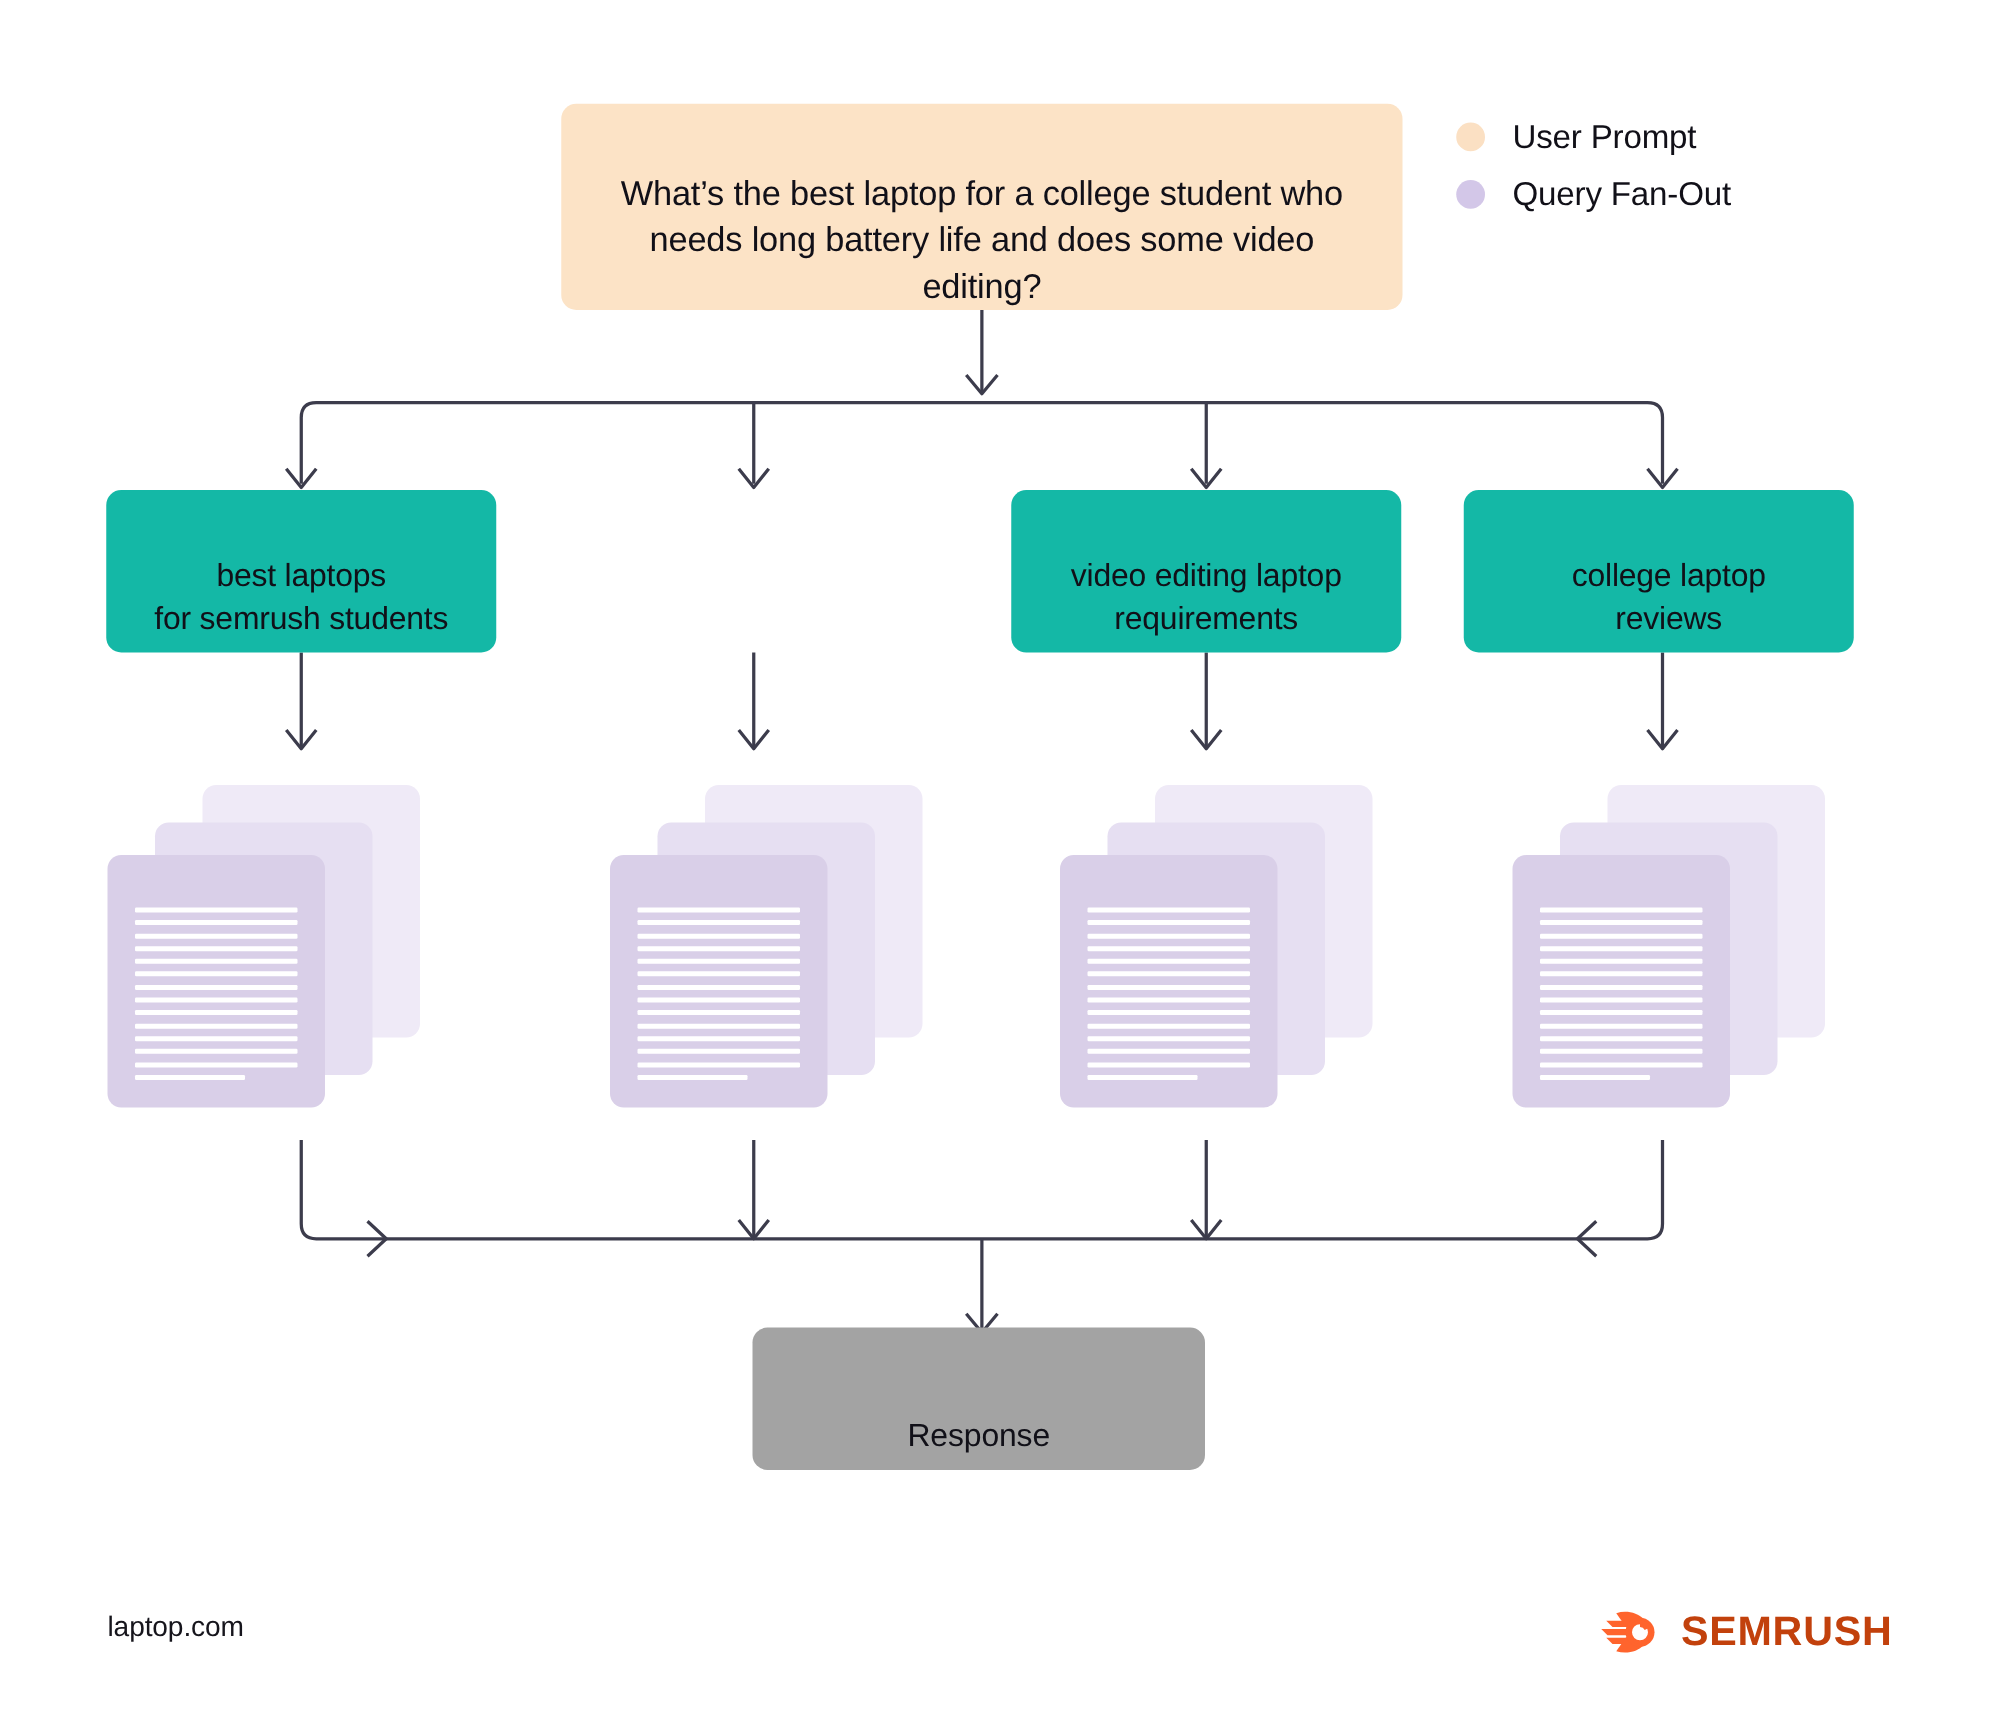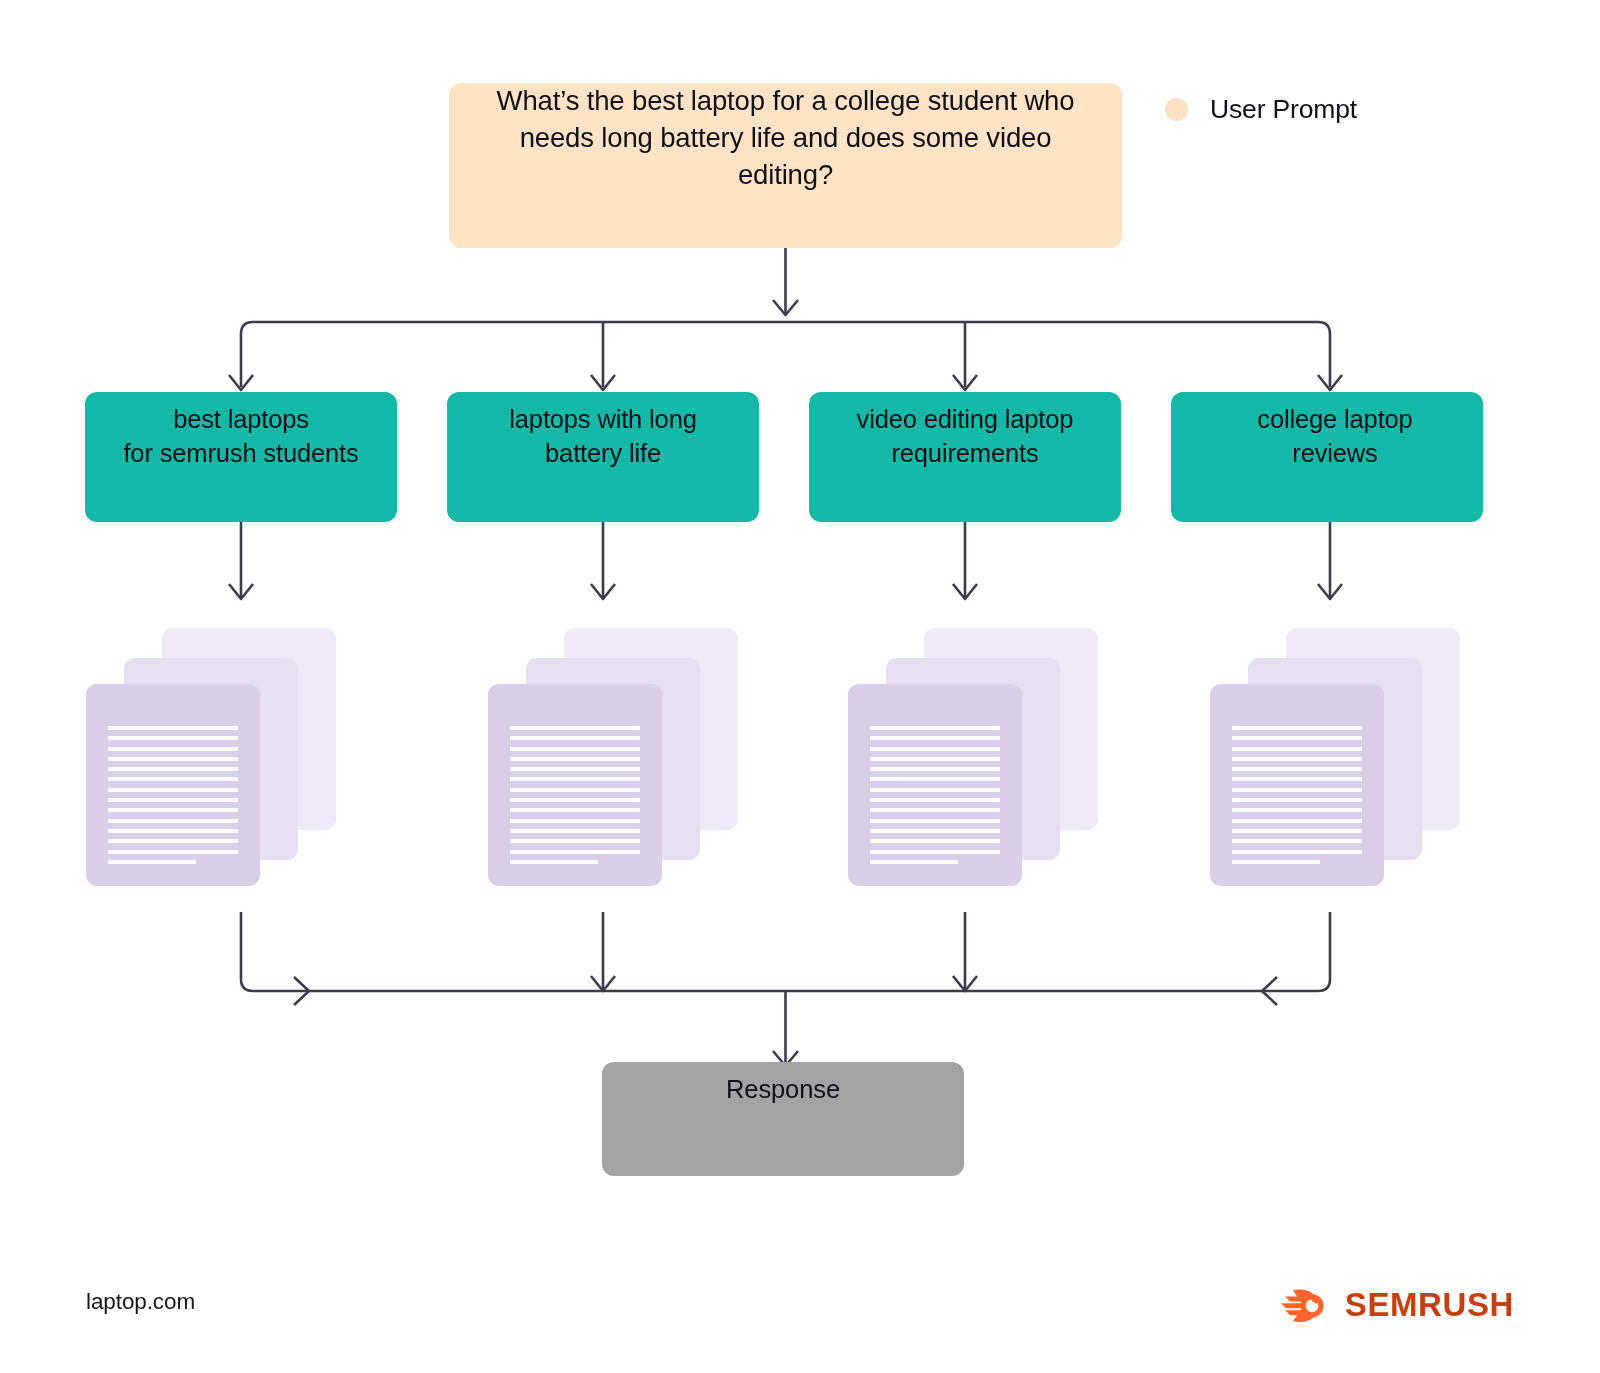--- a/index.html
+++ b/index.html
@@ -35,21 +35,21 @@
     height: 1373px;
     pointer-events: none;
   }
 
   
   .node {
     position: absolute;
     box-sizing: border-box;
     border-radius: 12px;
     display: flex;
-    align-items: flex-start;
+    align-items: flex-end;
     justify-content: center;
     text-align: center;
     padding: 10px 18px;
     line-height: 1.34;
   }
 
   #prompt-node {
     left: 449px;
     top: 83px;
     width: 673px;
@@ -240,36 +240,34 @@
       <path d="M 785.5 991 L 785.5 1064"></path>
       <path d="M 773 1051 L 785.5 1066 L 798 1051"></path>
     </g>
   </svg>
 
   <div id="legend">
     <div class="legend-row">
       <span class="legend-swatch" style="background:#FBE0C3"></span>
       <span class="legend-label">User Prompt</span>
     </div>
+    <div class="legend-row">
+      <span class="legend-swatch" style="background:#D3C7E8"></span>
+      <span class="legend-label">Query Fan-Out</span>
+    </div>
   </div>
 
   <div class="node" id="prompt-node">
     <span class="node-text">What’s the best laptop for a college student who needs long battery life and does some video editing?</span>
   </div>
 
   <div class="node query-node" id="query-node-0">
     <span class="node-text">
       <span>best laptops</span><br>
       <span>for semrush students</span>
-    </span>
-  </div>
-  <div class="node query-node" id="query-node-1">
-    <span class="node-text">
-      <span>laptops with long</span><br>
-      <span>battery life</span>
     </span>
   </div>
   <div class="node query-node" id="query-node-2">
     <span class="node-text">
       <span>video editing laptop</span><br>
       <span>requirements</span>
     </span>
   </div>
   <div class="node query-node" id="query-node-3">
     <span class="node-text">

